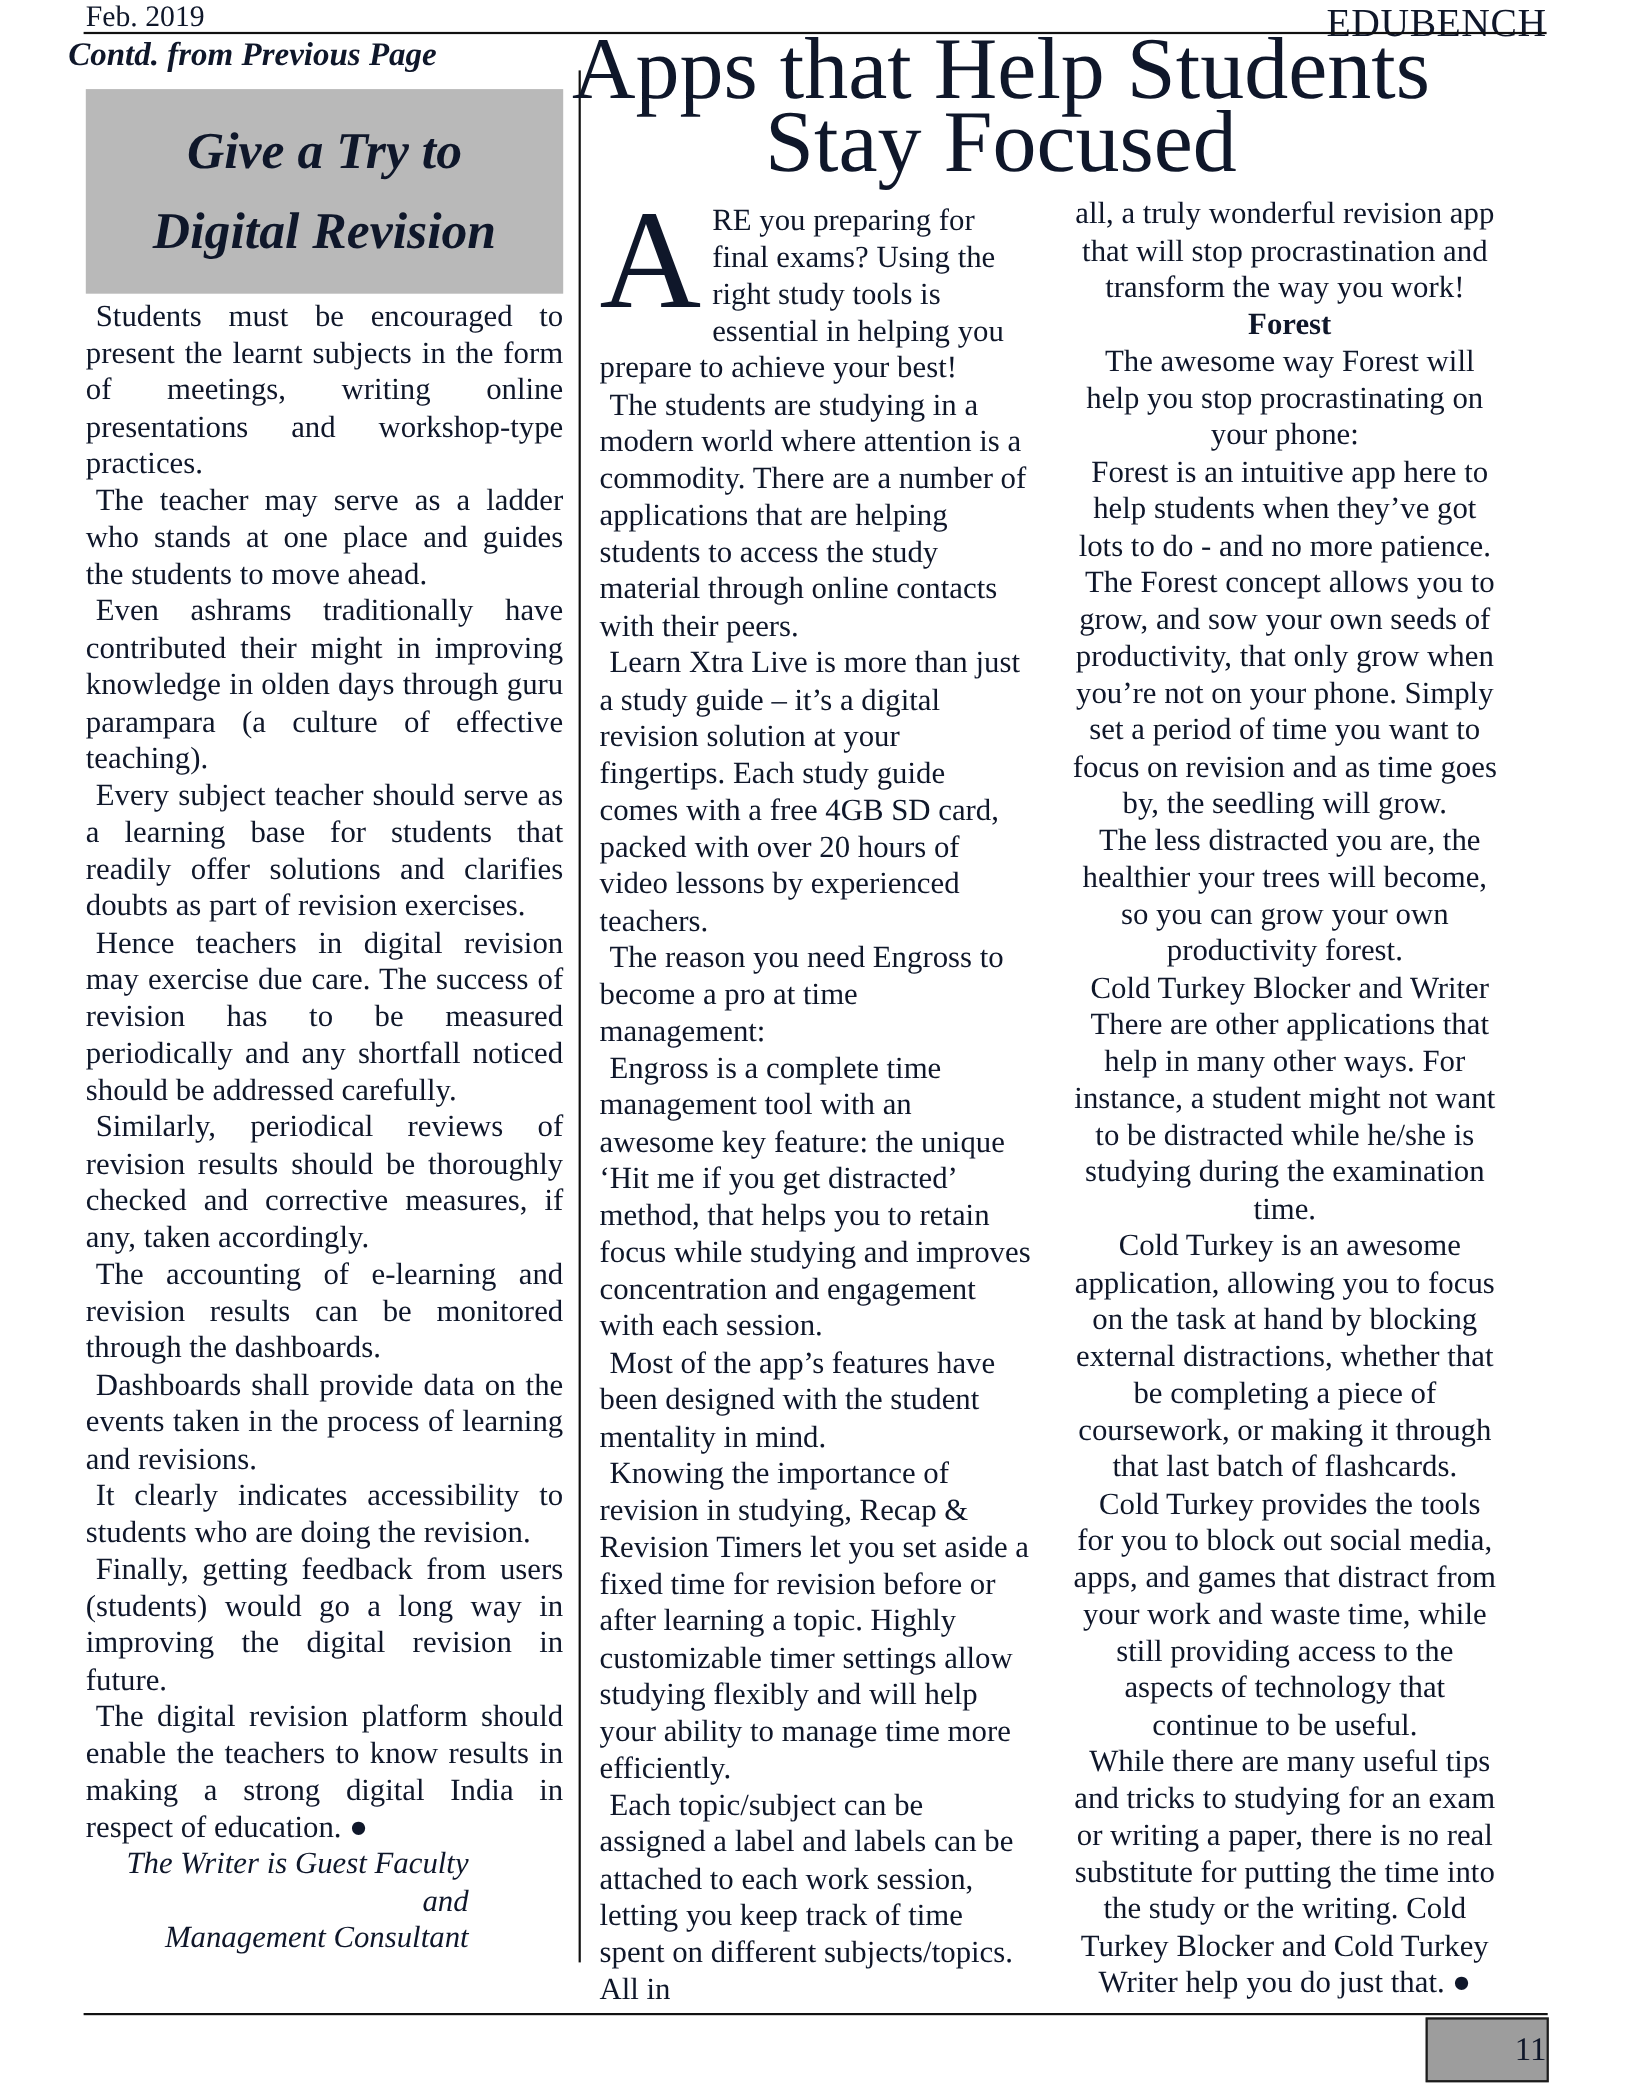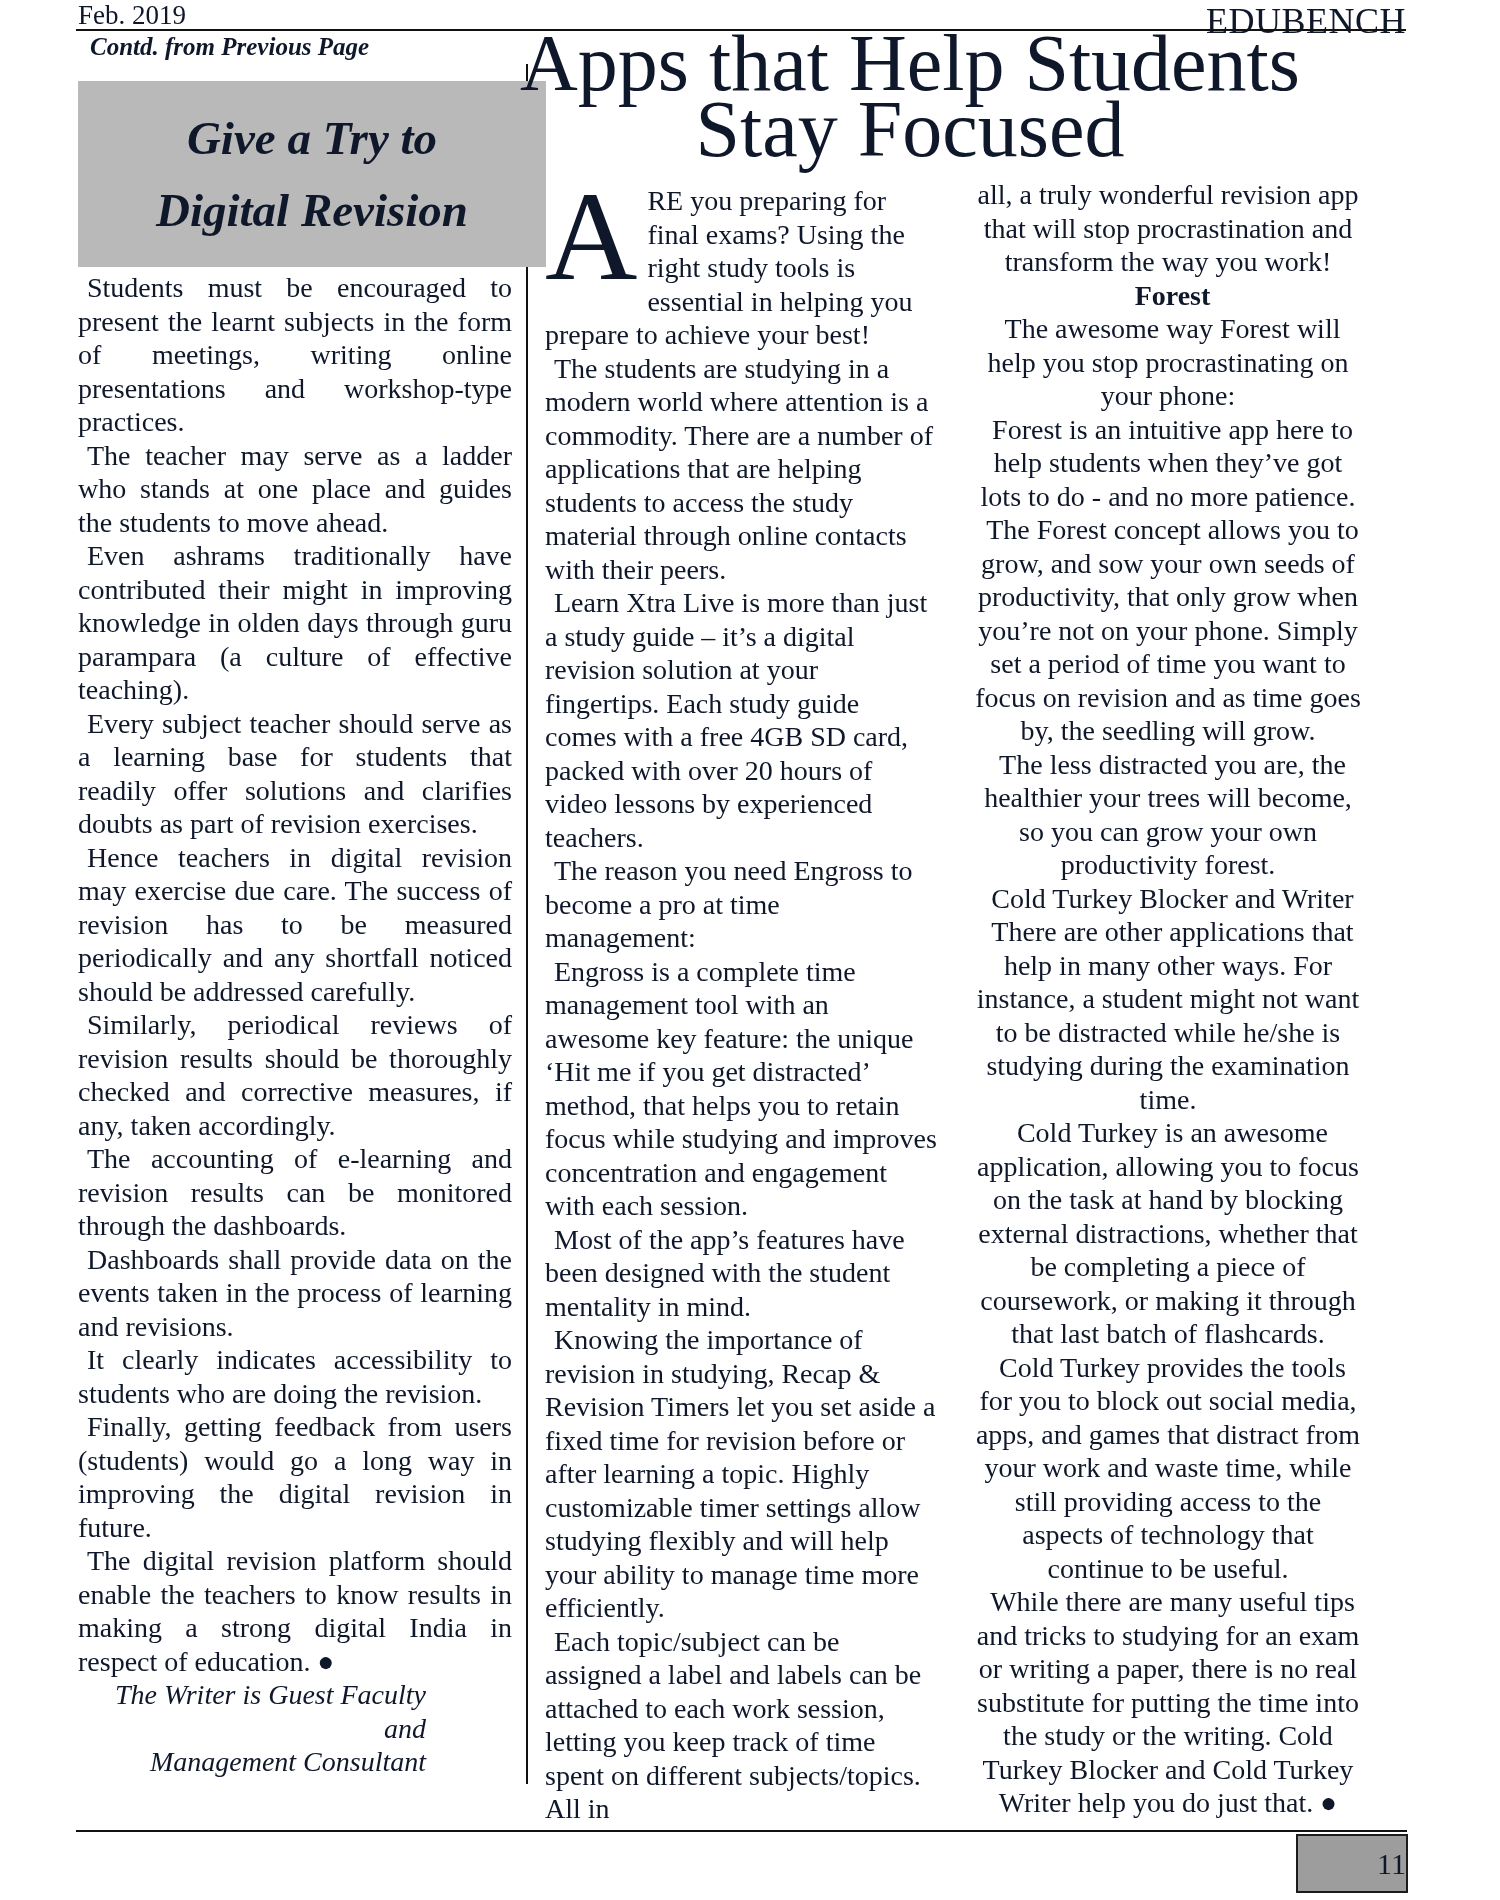--- a/index.html
+++ b/index.html
@@ -4,25 +4,25 @@
 <style>
   html,body { margin:0; padding:0; background:#ffffff; }
   .page {
     position:relative; width:1500px; height:1900px; background:#ffffff;
     font-family:"Liberation Serif","DejaVu Serif",serif; color:#0f172a;
     overflow:hidden;
   }
   .date { position:absolute; left:78px; top:0px; font-size:27px; }
   .masthead { position:absolute; right:94px; top:0px; font-size:36px; letter-spacing:0.5px; }
   .header-rule { position:absolute; left:76px; top:29px; width:1330px; height:2px; background:#111; }
-  .contd { position:absolute; left:90px; top:33px; font-size:25px; font-weight:bold; font-style:italic; }
+  .contd { position:absolute; left:62px; top:33px; font-size:30px; font-weight:bold; font-style:italic; }
   .vert-rule { position:absolute; left:526px; top:64px; width:2px; height:1720px; background:#111; }
 
   .graybox {
-    position:absolute; left:78px; top:81px; width:468px; height:186px;
+    position:absolute; left:78px; top:81px; width:434px; height:186px;
     background:#b9b9b9; text-align:center;
   }
   .graybox .gt {
     font-weight:bold; font-style:italic; font-size:47px; line-height:72px;
   }
   .graybox .pad { padding-top:21px; }
 
   .main-title {
     position:absolute; left:460px; top:30px; width:900px;
     text-align:center; font-size:80px; line-height:66px; white-space:nowrap;

